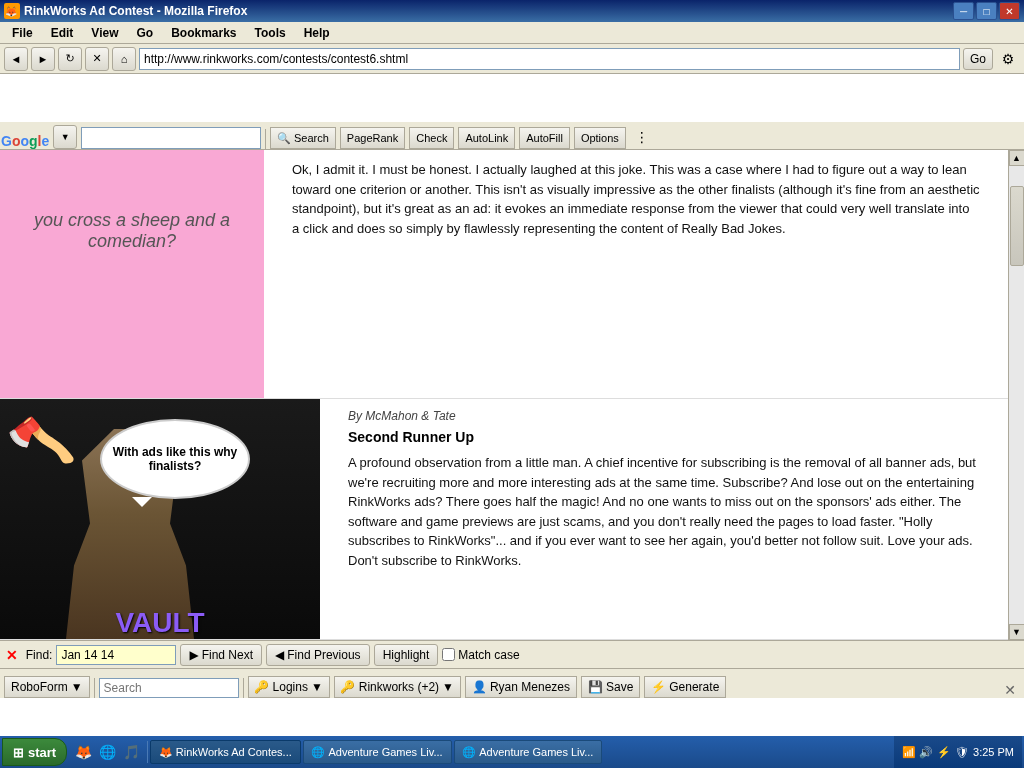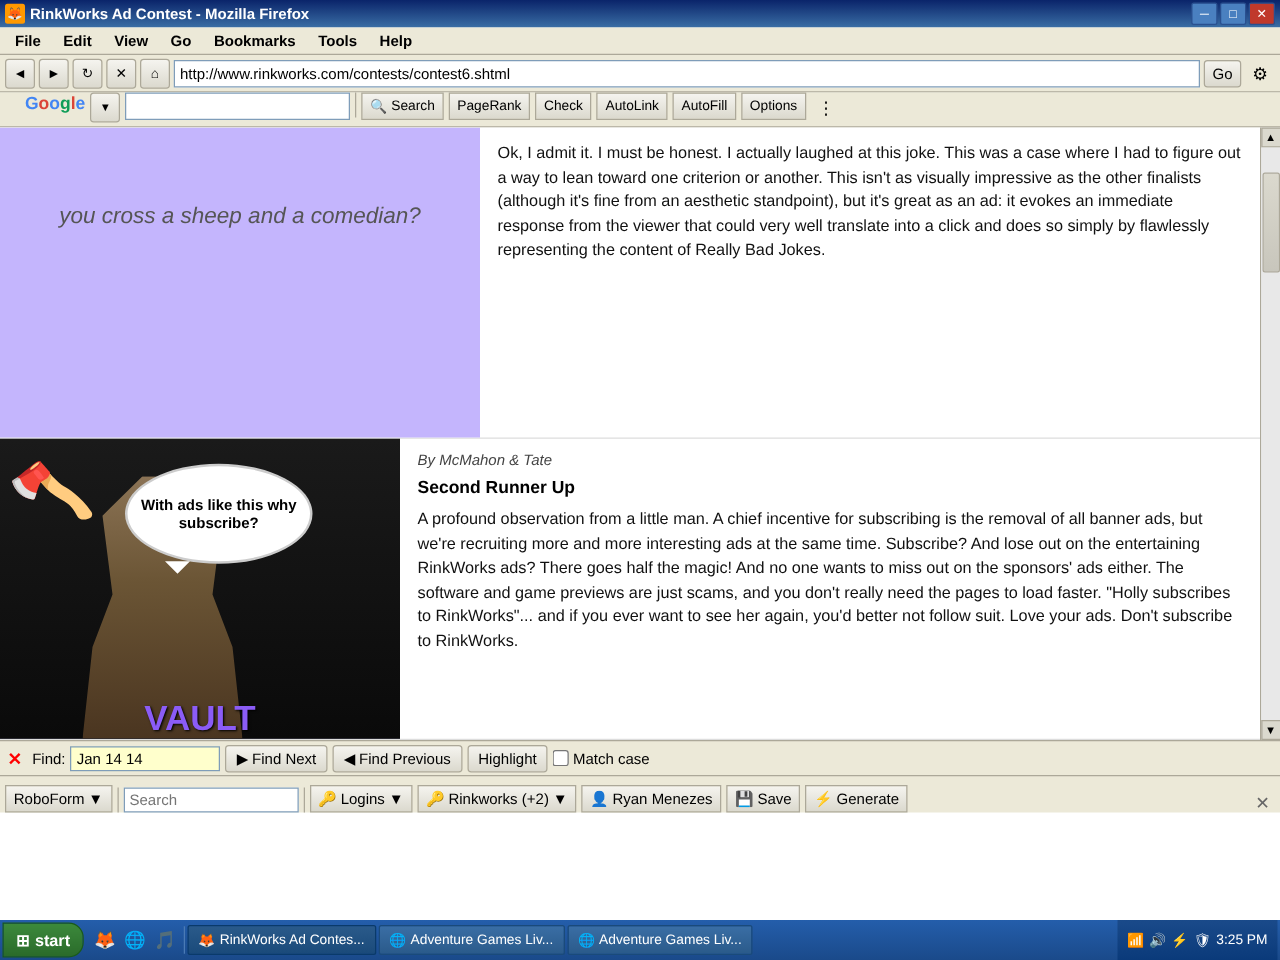--- a/index.html
+++ b/index.html
@@ -48,23 +48,24 @@
     .address-bar { flex: 1; height: 22px; border: 1px solid #7f9db9; padding: 0 4px; font-size: 12px; background: white; }
     .go-btn { height: 22px; padding: 0 6px; background: linear-gradient(to bottom, #f5f4ef, #dbd9ce); border: 1px solid #aca899; font-size: 12px; cursor: pointer; }
     .nav-icon { width: 24px; height: 24px; display: flex; align-items: center; justify-content: center; cursor: pointer; font-size: 14px; }
 
     
     .googletoolbar {
       background: #ece9d8;
       border-bottom: 1px solid #aca899;
       height: 28px;
       display: flex;
-      align-items: flex-start;
-      padding: 0 20px;
+      align-items: flex-end;
+      padding: 0 1px;
       gap: 4px;
+      margin-top: 48px;
     }
     .google-logo { font-size: 14px; font-weight: bold; color: #4285f4; }
     .google-logo span.o { color: #db4437; }
     .google-logo span.g2 { color: #4285f4; }
     .google-logo span.l { color: #0f9d58; }
     .google-logo span.e { color: #db4437; }
     .google-search-input { height: 22px; width: 180px; border: 1px solid #7f9db9; padding: 0 4px; font-size: 12px; }
     .toolbar-btn { height: 22px; padding: 0 6px; background: linear-gradient(to bottom, #f5f4ef, #dbd9ce); border: 1px solid #aca899; font-size: 11px; cursor: pointer; display: flex; align-items: center; gap: 3px; }
 
     .page-content {
@@ -82,28 +83,28 @@
       display: flex;
       flex-direction: column;
       align-items: center;
     }
     .scroll-arrow { width: 16px; height: 16px; background: #dbd9ce; border: 1px solid #aca899; display: flex; align-items: center; justify-content: center; cursor: pointer; font-size: 9px; }
     .scroll-track { flex: 1; width: 16px; background: #e8e8e8; position: relative; }
     .scroll-thumb { width: 14px; height: 80px; background: linear-gradient(to bottom, #dbd9ce, #c8c6bc); border: 1px solid #aca899; border-radius: 2px; position: absolute; top: 20px; left: 1px; }
 
     
     .section { display: flex; border-bottom: 1px solid #ddd; }
-    .section-text { flex: 1; padding: 10px 14px; }
+    .section-text { flex: 1; padding: 10px 28px; }
 
     .section-text p { font-size: 13px; line-height: 1.5; color: #111; margin-bottom: 6px; }
 
     .ad-image-top {
-      width: 384px;
+      width: 264px;
       height: 248px;
-      background: #c4b5fd;
+      background: #f9a8d4;
       position: relative;
       overflow: hidden;
     }
 
     
     .rpvault-section {
       display: flex;
       border-bottom: 1px solid #ddd;
     }
     .rpvault-img {
@@ -316,21 +317,21 @@
     <div class="rpvault-section">
       <div class="rpvault-img">
 
         <div style="position:absolute;top:0;left:0;right:0;bottom:0;background:linear-gradient(to bottom, #1a1a1a, #0a0a0a);"></div>
 
         <div style="position:absolute;bottom:0;left:50px;width:160px;height:210px;background:linear-gradient(to bottom, #8b7355 0%, #6b5535 40%, #4a3520 100%);clip-path:polygon(40% 0%,60% 0%,80% 15%,75% 45%,85% 65%,90% 100%,10% 100%,15% 65%,25% 45%,20% 15%);"></div>
 
         <div style="position:absolute;top:15px;left:10px;font-size:50px;transform:rotate(-15deg);color:#888;z-index:3;">🪓</div>
 
         <div class="speech-bubble">
-          <span>With ads like this why subscribe?</span>
+          <span>With ads like this why finalists?</span>
         </div>
 
         <div class="vault-label">
           <div class="vault">VAULT</div>
         </div>
       </div>
       <div class="section-text">
         <div class="byline">By McMahon &amp; Tate</div>
         <div class="section-title">Second Runner Up</div>
         <p>A profound observation from a little man. A chief incentive for subscribing is the removal of all banner ads, but we're recruiting more and more interesting ads at the same time. Subscribe? And lose out on the entertaining RinkWorks ads? There goes half the magic! And no one wants to miss out on the sponsors' ads either. The software and game previews are just scams, and you don't really need the pages to load faster. "Holly subscribes to RinkWorks"... and if you ever want to see her again, you'd better not follow suit. Love your ads. Don't subscribe to RinkWorks.</p>

